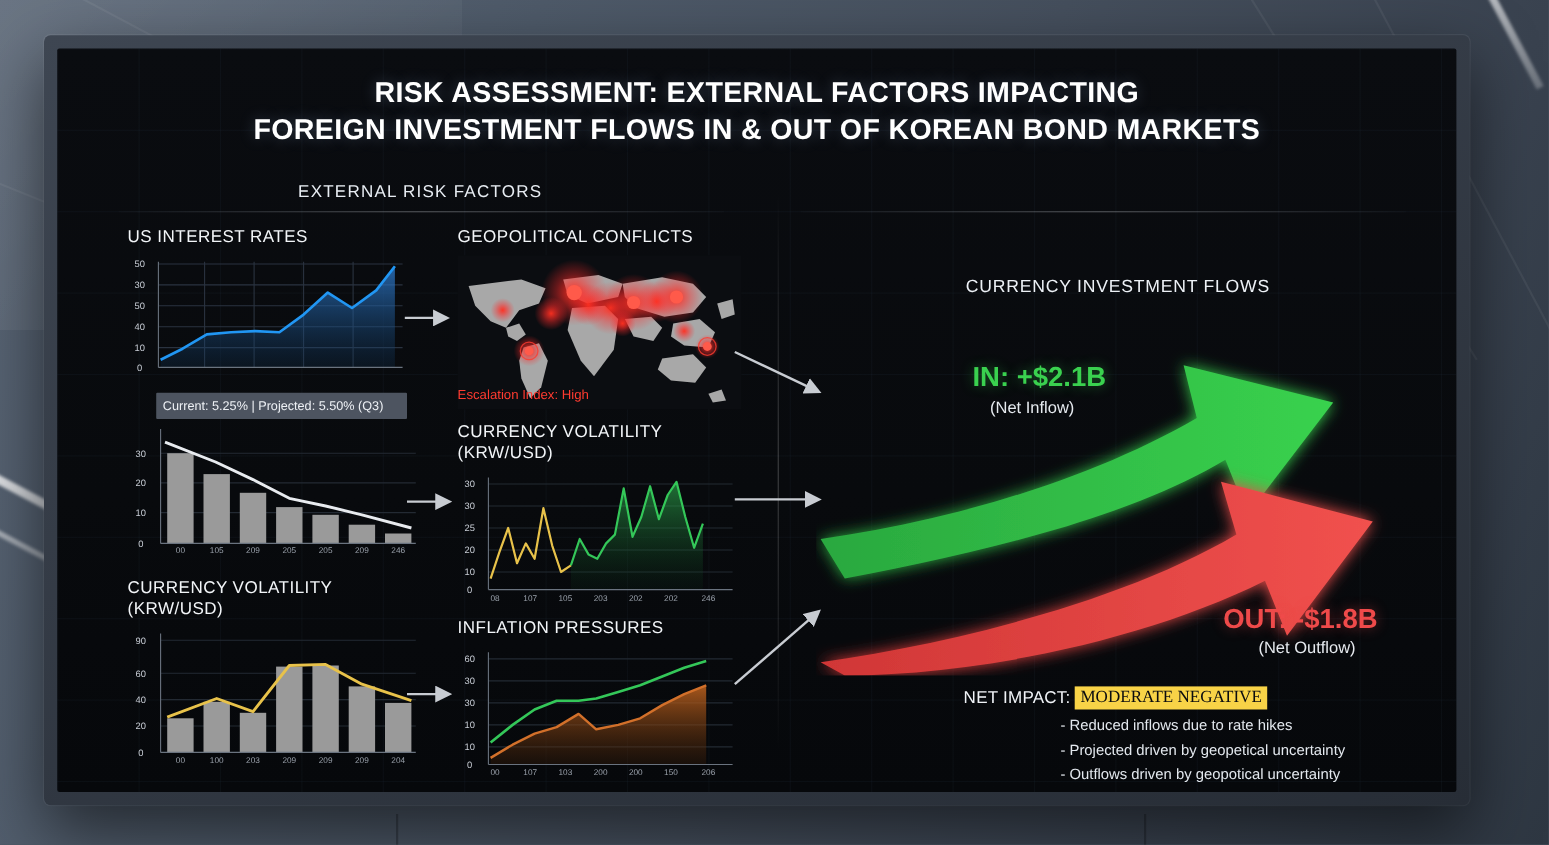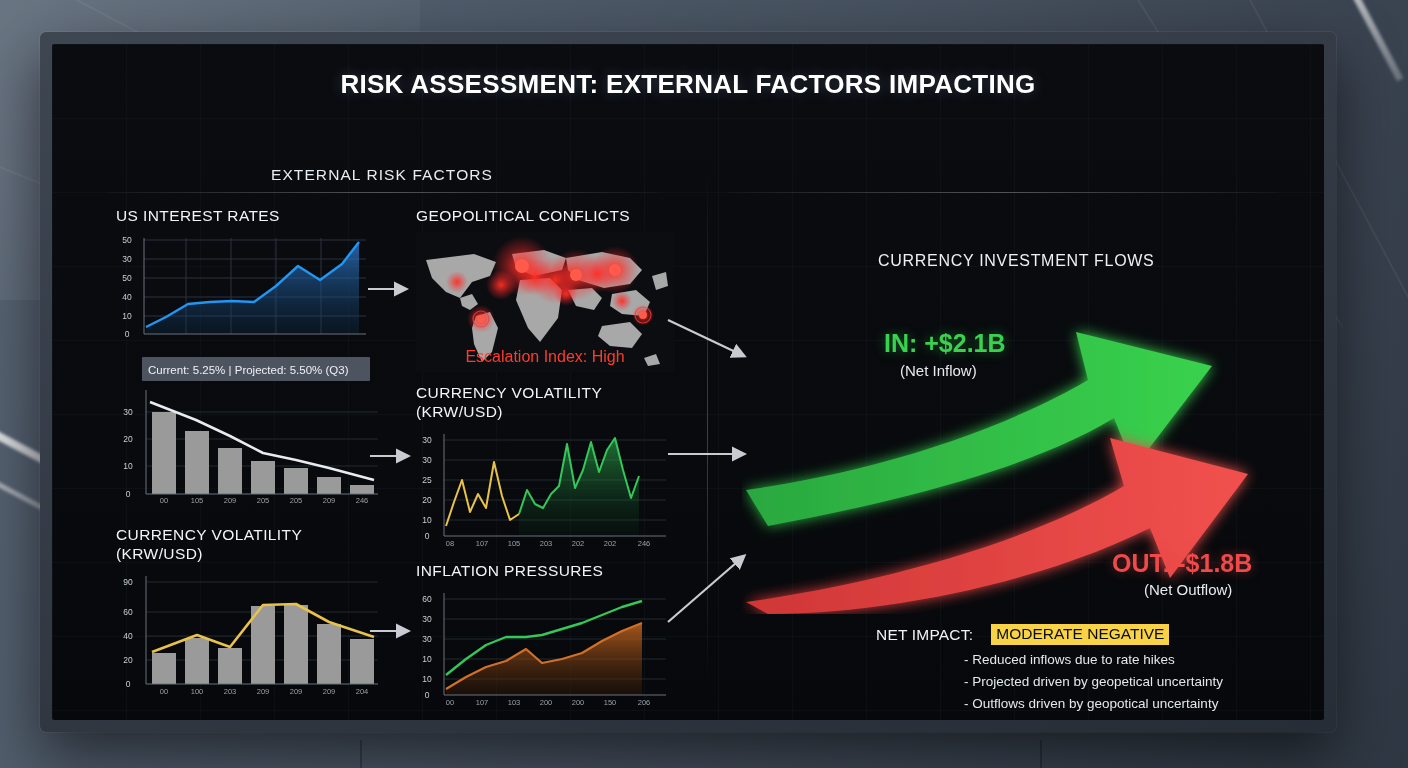--- a/index.html
+++ b/index.html
@@ -109,21 +109,21 @@
   }
   #out-sub {
     position:absolute; left:1092px; top:537px;
     color:#e6eaef; font-size:15px;
   }
   #net-block { position:absolute; left:824px; top:580px; }
   #net-row { display:flex; align-items:center; }
   #net-lbl { color:#f0f3f7; font-size:15.5px; letter-spacing:.2px; }
   #net-badge {
     background:#f8d347; color:#0b0c0f; font-size:15.5px;
-    padding:1px 5px 2px 5px; margin-left:18px; font-weight:500;
+    padding:1px 5px 2px 5px; margin-left:4px; font-weight:500;font-family:Liberation Serif, serif;
   }
   .bullet {
     color:#e3e8ee; font-size:13.5px; margin-top:7px; margin-left:88px;
     white-space:nowrap;
   }
 </style>
 </head>
 <body>
 
 <div id="wall">
@@ -137,20 +137,21 @@
   <div class="wall-glow" style="left:1290px;top:10px;width:150px;height:7px;transform:rotate(62deg);"></div>
   <div class="wall-seam" style="left:360px;top:740px;width:2px;height:40px;background:rgba(0,0,0,0.25);"></div>
   <div class="wall-seam" style="left:1040px;top:740px;width:2px;height:40px;background:rgba(0,0,0,0.25);"></div>
 </div>
 
 <div id="monitor">
 <div id="screen">
 
   <div id="title">
     <div>RISK ASSESSMENT: EXTERNAL FACTORS IMPACTING</div>
+    <div>FOREIGN INVESTMENT FLOWS IN &amp; OUT OF KOREAN BOND MARKETS</div>
   </div>
 
   <div class="col-head" style="left:50px;top:122px;width:560px;text-align:center;">EXTERNAL RISK FACTORS</div>
   <div class="head-rule" style="left:56px;top:148px;width:550px;"></div>
 
   <div class="head-rule" style="left:676px;top:148px;width:550px;"></div>
 
   <div id="divider"></div>
 
   <div class="panel" style="left:64px;top:163px;width:260px;">
@@ -304,21 +305,21 @@
           <circle cx="206" cy="69" r="10" fill="url(#hot)"></circle>
           <circle cx="106" cy="34" r="7" fill="#ff5a4a"></circle>
           <circle cx="160" cy="43" r="6" fill="#ff5a4a"></circle>
           <circle cx="199" cy="38" r="6" fill="#ff5a4a"></circle>
           <circle cx="65" cy="87" r="4" fill="#ff5a4a"></circle>
           <circle cx="227" cy="83" r="4" fill="#ff5a4a"></circle>
           <circle cx="227" cy="83" r="8" fill="none" stroke="#ff3b30" stroke-width="1.2" opacity=".8"></circle>
           <circle cx="65" cy="87" r="8" fill="none" stroke="#ff3b30" stroke-width="1.2" opacity=".8"></circle>
         </g>
       </svg>
-      <div style="position:absolute;left:0;bottom:6px;width:100%;text-align:center;color:#ff3b30;font-size:16px;">Escalation Index: High</div>
+      <div style="position:absolute;left:0;bottom:6px;width:100%;text-align:left;color:#ff3b30;font-size:12px;">Escalation Index: High</div>
     </div>
   </div>
 
   <div class="panel" style="left:364px;top:340px;width:265px;">
     <div class="panel-title">CURRENCY VOLATILITY
 (KRW/USD)</div>
     <div class="plot" style="width:258px;height:128px;">
       <svg width="258" height="128" viewBox="0 0 258 128">
         <defs>
           <linearGradient id="ggreen" x1="0" y1="0" x2="0" y2="1">

